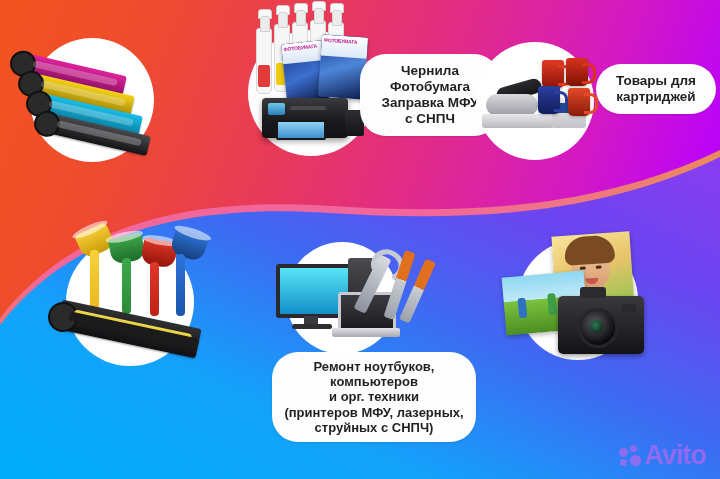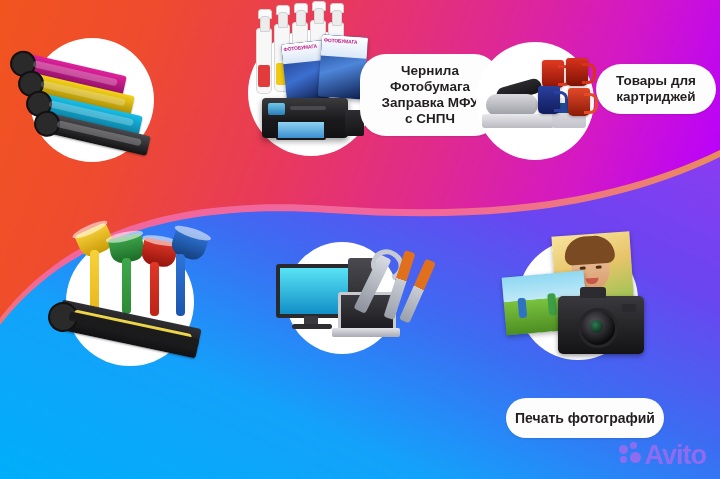--- a/index.html
+++ b/index.html
@@ -70,21 +70,21 @@
   .laptop .kb{position:absolute;left:0;top:36px;width:68px;height:9px;background:linear-gradient(180deg,#E2E2E8,#A9A9B2);border-radius:2px;}
   .tool{position:absolute;border-radius:3px;}
 
   .photo{position:absolute;background:#fff;box-shadow:0 2px 5px rgba(0,0,0,.3);}
   .camera{position:absolute;background:linear-gradient(180deg,#3A3A3E,#131315);border-radius:5px;box-shadow:0 2px 5px rgba(0,0,0,.4);}
   .camera .lens{position:absolute;left:20px;top:12px;width:34px;height:34px;border-radius:50%;background:radial-gradient(circle at 40% 35%,#56565C,#0C0C0E 70%);border:3px solid #26262A;}
   .camera .lens i{position:absolute;left:9px;top:9px;width:13px;height:13px;border-radius:50%;background:radial-gradient(circle at 40% 35%,#2E7A55,#07140E);}
   .camera .hump{position:absolute;left:22px;top:-9px;width:26px;height:11px;background:#2C2C30;border-radius:3px 3px 0 0;}
 
   
-  .avito{position:absolute;display:flex;gap:4px;opacity:.88;}
+  .avito{position:absolute;display:flex;align-items:center;gap:4px;opacity:.88;}
   .avito .dots{position:relative;width:22px;height:22px;}
   .avito .dots span{position:absolute;border-radius:50%;background:#9B6BF0;}
   .avito .word{color:#9B6BF0;font-weight:bold;font-size:27px;letter-spacing:-1px;line-height:1;}
 </style>
 </head>
 <body>
 
 <div class="banner">
 
   <div class="wave-wrap">
@@ -241,20 +241,25 @@
     <div class="laptop" style="left:62px;top:48px;width:70px;height:46px;">
       <span class="lid"></span>
         <span class="kb"></span>
     </div>
     <div class="tool" style="left:96px;top:10px;width:13px;height:60px;background:linear-gradient(180deg,#D8DBE2,#8C919C);transform:rotate(26deg);">
       <span style="position:absolute;left:-5px;top:-9px;width:23px;height:21px;border:5px solid #C6CAD2;border-radius:50%;border-bottom-color:transparent;"></span>
     </div>
     <div class="tool" style="left:124px;top:6px;width:11px;height:70px;background:linear-gradient(180deg,#E0701E 0%,#E0701E 42%,#C9CDD4 42%,#9AA0AA 100%);transform:rotate(18deg);"></div>
     <div class="tool" style="left:142px;top:14px;width:11px;height:66px;background:linear-gradient(180deg,#E0701E 0%,#E0701E 45%,#C9CDD4 45%,#9AA0AA 100%);transform:rotate(24deg);"></div>
   </div>
+  <div class="pill" style="left:272px;top:352px;width:204px;height:90px;font-size:13px;">Ремонт ноутбуков,
+компьютеров
+и орг. техники
+(принтеров МФУ, лазерных,
+струйных с СНПЧ)</div>
 
   <div class="disc" style="left:518px;top:240px;width:120px;height:120px;"></div>
   <div class="art" style="left:498px;top:232px;width:172px;height:130px;">
     <div class="photo" style="left:56px;top:2px;width:78px;height:76px;padding:0;transform:rotate(-4deg);background:linear-gradient(165deg,#F7E49B,#E8C46A 45%,#8CC44E);">
       <span style="position:absolute;left:18px;top:10px;width:38px;height:46px;border-radius:50% 50% 46% 46%;background:linear-gradient(180deg,#F3C9A2,#D79C6E);"></span>
       <span style="position:absolute;left:12px;top:2px;width:50px;height:28px;border-radius:26px 26px 10px 10px;background:#7A4A22;"></span>
       <span style="position:absolute;left:26px;top:32px;width:6px;height:3px;border-radius:2px;background:#4A2C14;"></span>
       <span style="position:absolute;left:42px;top:32px;width:6px;height:3px;border-radius:2px;background:#4A2C14;"></span>
       <span style="position:absolute;left:31px;top:44px;width:13px;height:6px;border-radius:0 0 8px 8px;background:#C9564A;"></span>
     </div>
@@ -263,21 +268,20 @@
       <span style="position:absolute;left:44px;top:20px;width:8px;height:22px;background:#3E9E46;border-radius:3px;"></span>
     </div>
     <div class="camera" style="left:60px;top:64px;width:86px;height:58px;">
       <span class="hump"></span>
       <span class="lens">
           <i></i>
         </span>
       <span style="position:absolute;right:8px;top:8px;width:14px;height:8px;border-radius:2px;background:#2A2A2E;"></span>
     </div>
   </div>
-  <div class="pill" style="left:506px;top:398px;width:158px;height:40px;font-size:14px;">Печать фотографий</div>
 
   <div class="avito" style="right:14px;bottom:10px;">
     <span class="dots">
       <span style="left:0;top:3px;width:9px;height:9px;"></span>
       <span style="left:11px;top:0;width:7px;height:7px;"></span>
       <span style="left:1px;top:14px;width:7px;height:7px;"></span>
       <span style="left:11px;top:10px;width:11px;height:11px;"></span>
     </span>
     <span class="word">Avito</span>
   </div>

